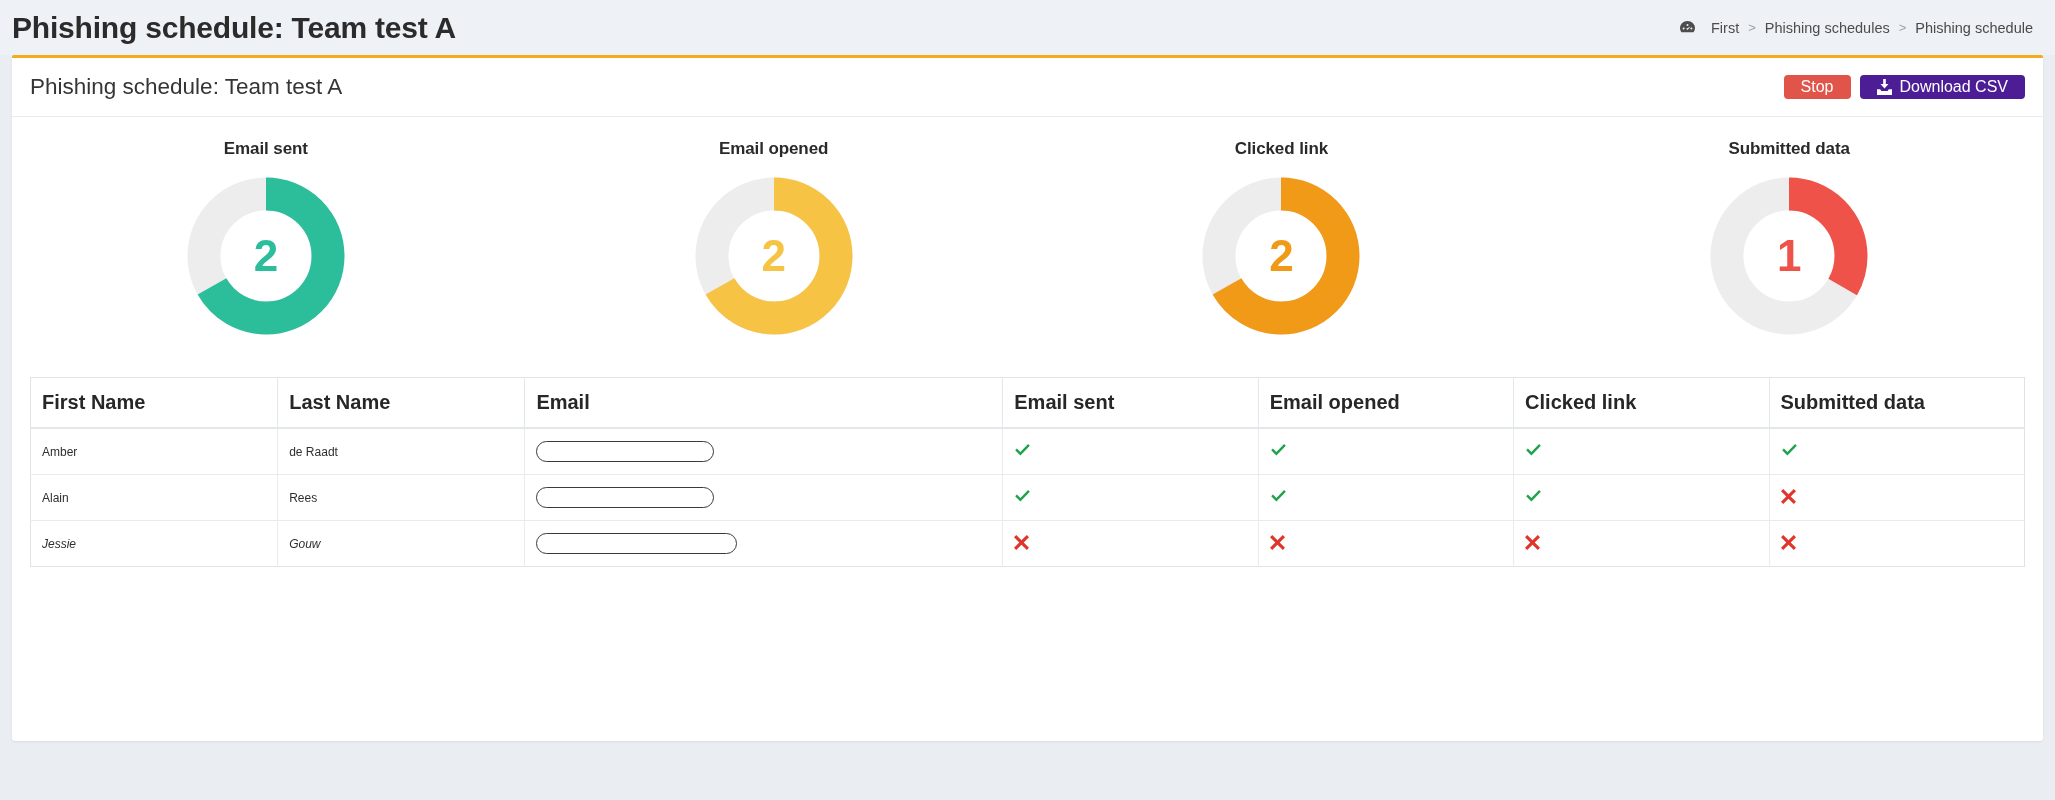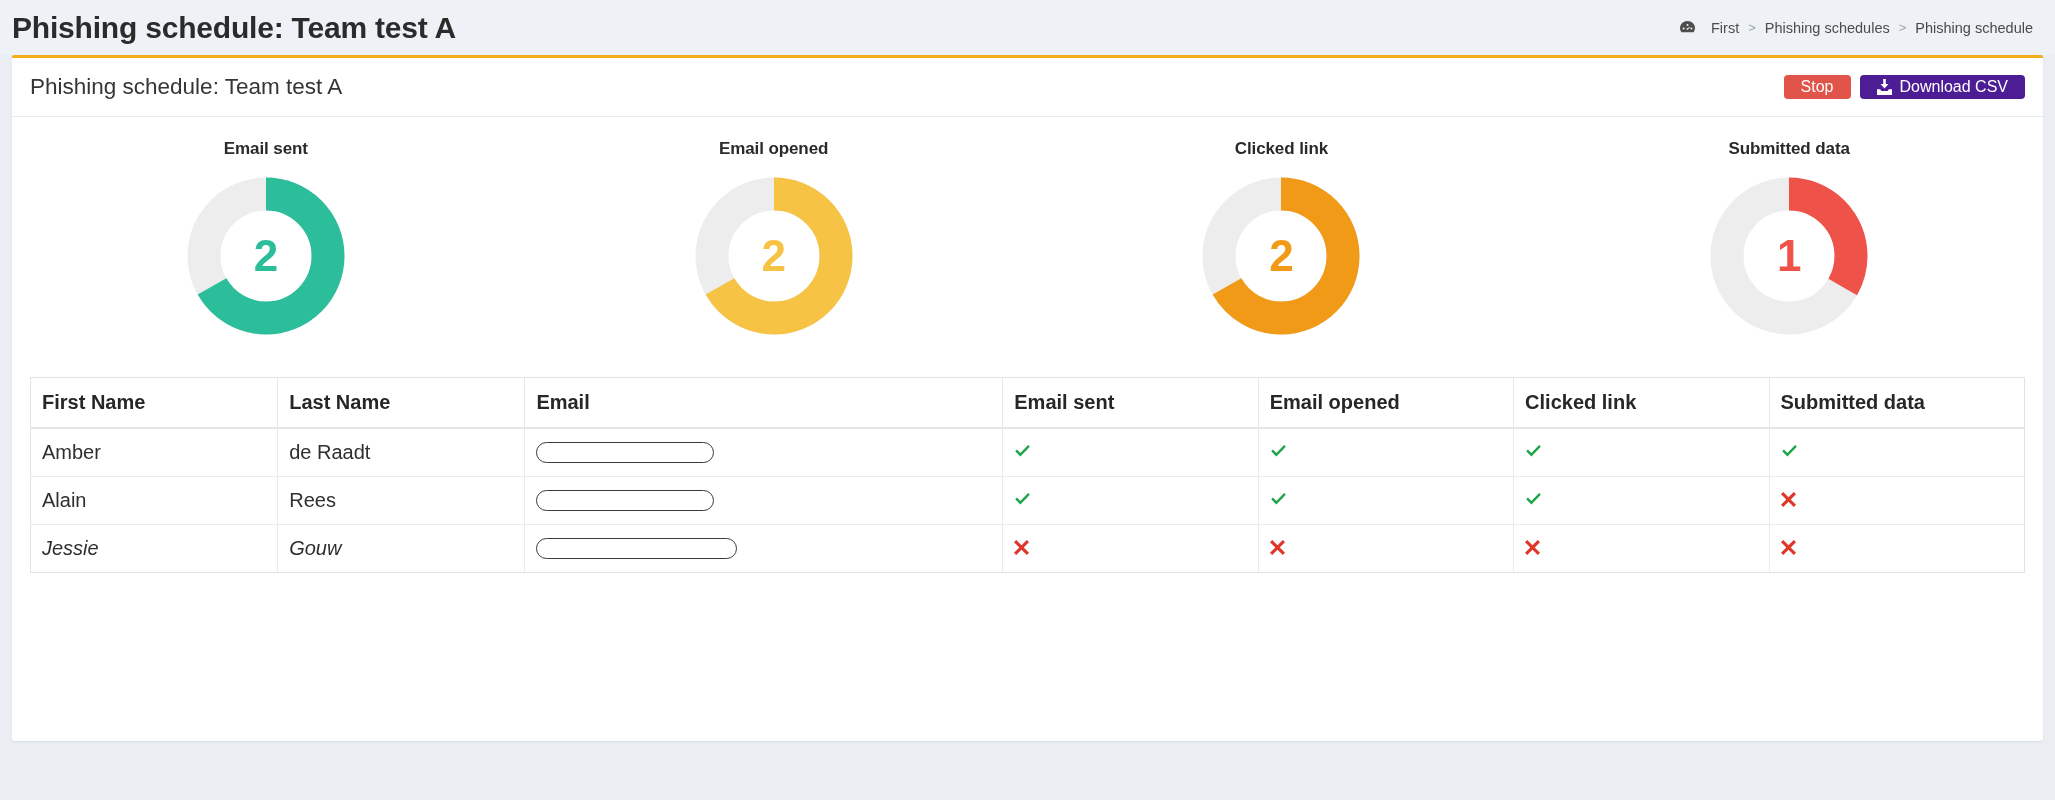--- a/index.html
+++ b/index.html
@@ -128,21 +128,21 @@
     text-align: left;
     font-size: 20px;
     font-weight: 700;
     color: #272727;
     padding: 13px 11px;
     border-right: 1px solid #e4e7ea;
     border-bottom: 2px solid #e4e7ea;
     background: #fff;
   }
   table.ptable td {
-    font-size: 20px;
+    font-size: 12px;
     color: #2f2f2f;
     padding: 12px 11px;
     border-right: 1px solid #e9ecef;
     border-bottom: 1px solid #e9ecef;
     vertical-align: middle;
     height: 39px;
     margin-top: 36px;
   }
   table.ptable tr td:last-child,
   table.ptable tr th:last-child { border-right: none; }

